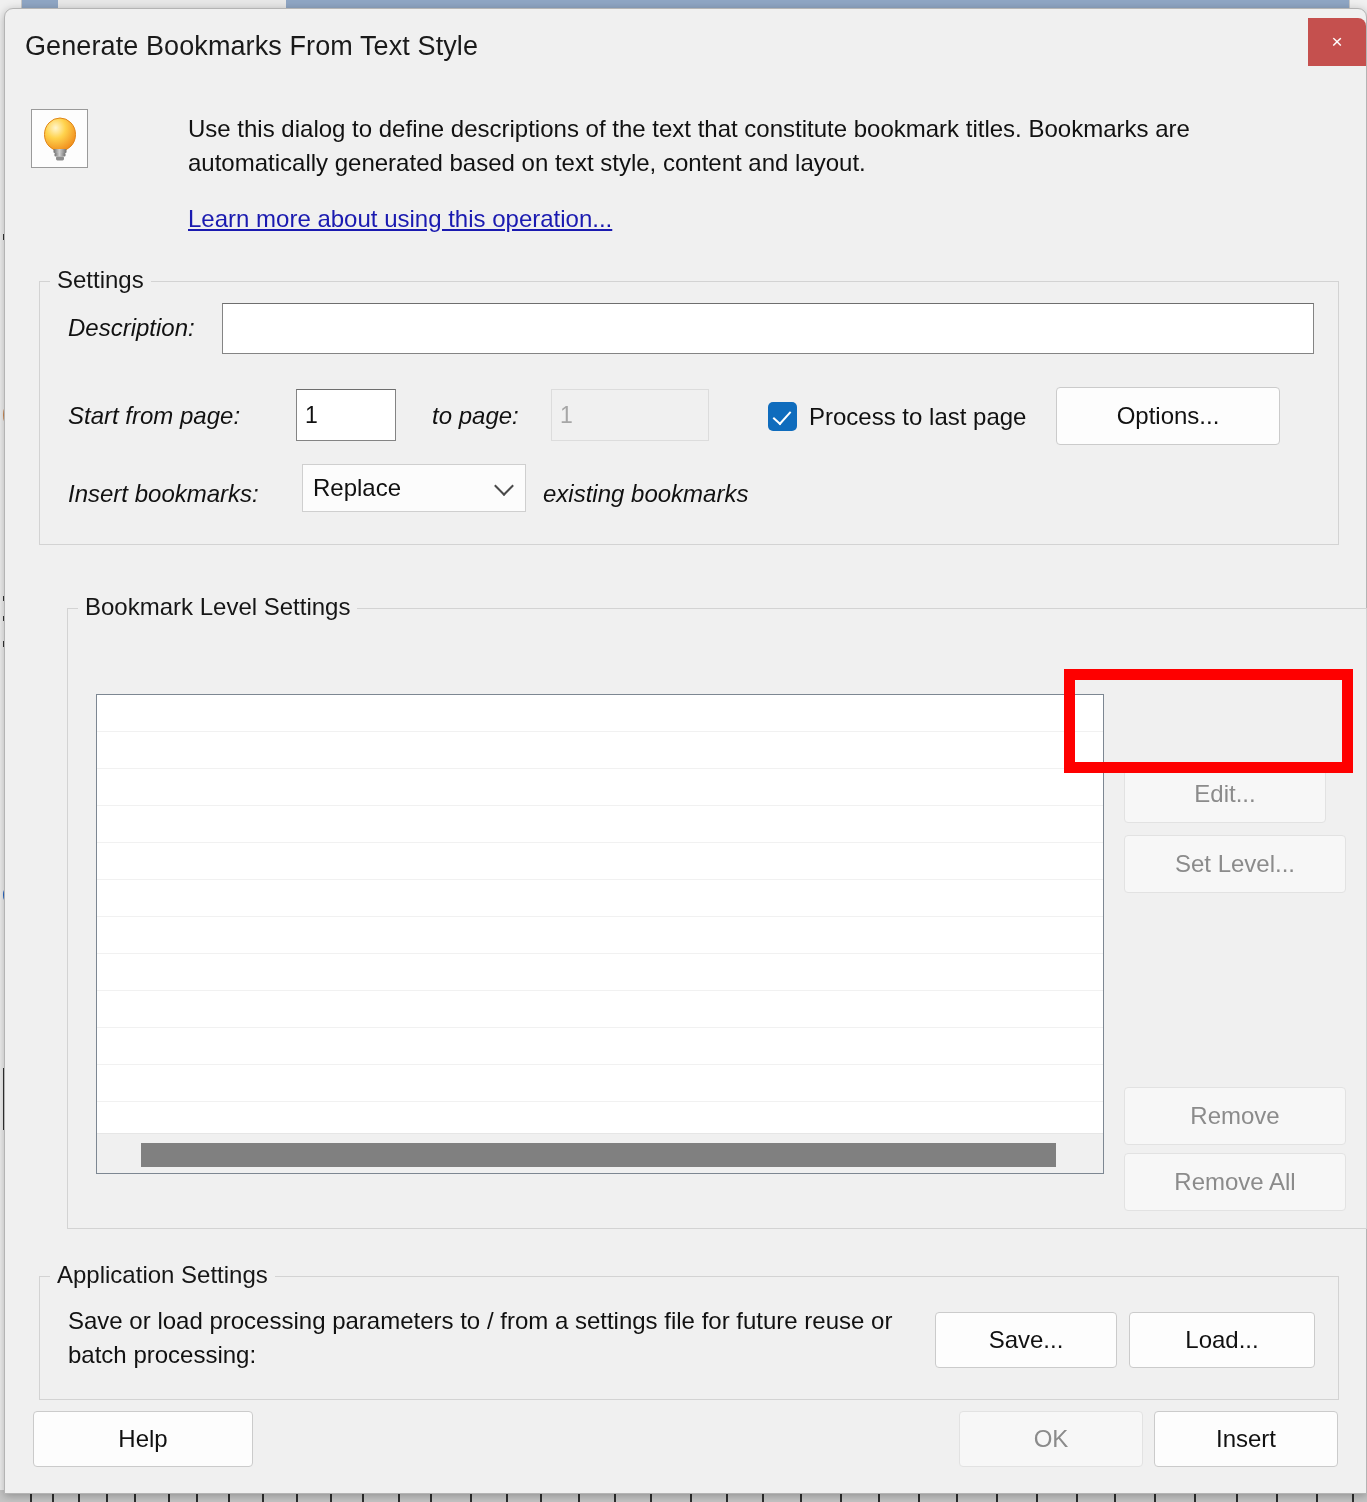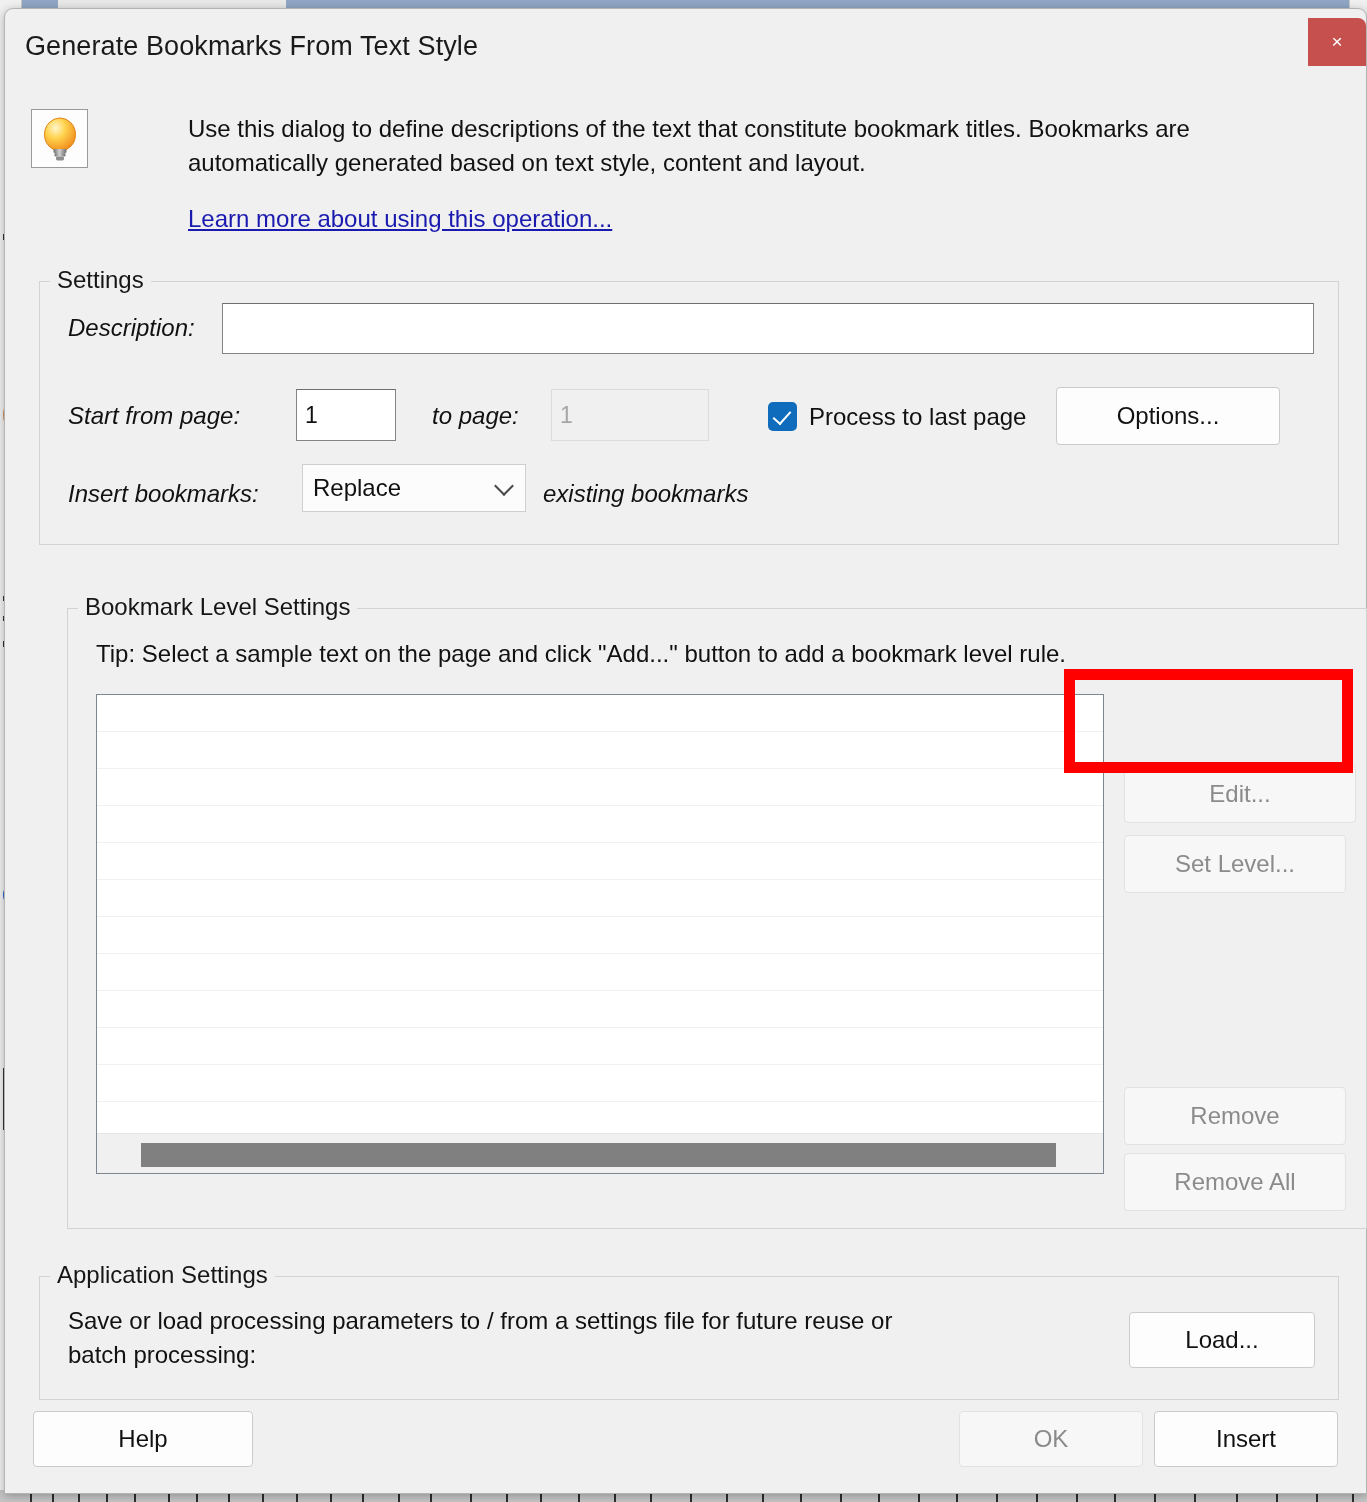--- a/index.html
+++ b/index.html
@@ -392,49 +392,49 @@
     <div class="combo" style="left:262px; top:182px; width:224px; height:48px;">
       <span>Replace</span>
       <span class="chev"></span>
     </div>
     <span class="lbl" style="left:503px; top:198px;">existing bookmarks</span>
   </div>
 
   <div class="group" id="group-bookmark">
     <span class="legend">Bookmark Level Settings</span>
 
-    <span class="tip">Tip: Select a sample text on the page and click "Add..." button to add a bookmark level rule.</span>
 
     <div class="listbox">
       <div class="row"></div>
       <div class="row"></div>
       <div class="row"></div>
       <div class="row"></div>
       <div class="row"></div>
       <div class="row"></div>
       <div class="row"></div>
       <div class="row"></div>
       <div class="row"></div>
       <div class="row"></div>
       <div class="row"></div>
       <div class="row"></div>
       <div class="hscroll">
         <div class="thumb"></div>
       </div>
     </div>
 
-    <button class="btn disabled" style="left:1056px; top:156px; width:232px; height:58px;">Edit...</button>
+    <button class="btn disabled" style="left:1056px; top:156px; width:202px; height:58px;">Edit...</button>
     <button class="btn disabled" style="left:1056px; top:226px; width:222px; height:58px;">Set Level...</button>
     <button class="btn disabled" style="left:1056px; top:478px; width:222px; height:58px;">Remove</button>
     <button class="btn disabled" style="left:1056px; top:544px; width:222px; height:58px;">Remove All</button>
   </div>
 
   <div class="group" id="group-appset">
     <span class="legend">Application Settings</span>
     <div class="appset-text">Save or load processing parameters to / from a settings file for future reuse or batch processing:</div>
+    <button class="btn" style="left:895px; top:35px; width:182px; height:56px;">Save...</button>
     <button class="btn" style="left:1089px; top:35px; width:186px; height:56px;">Load...</button>
   </div>
 
   <button class="btn" style="left:28px; top:1402px; width:220px; height:56px;">Help</button>
   <button class="btn disabled" style="left:954px; top:1402px; width:184px; height:56px;">OK</button>
   <button class="btn" style="left:1149px; top:1402px; width:184px; height:56px;">Insert</button>
 </div>
 
 <div id="red-highlight"></div>
 

